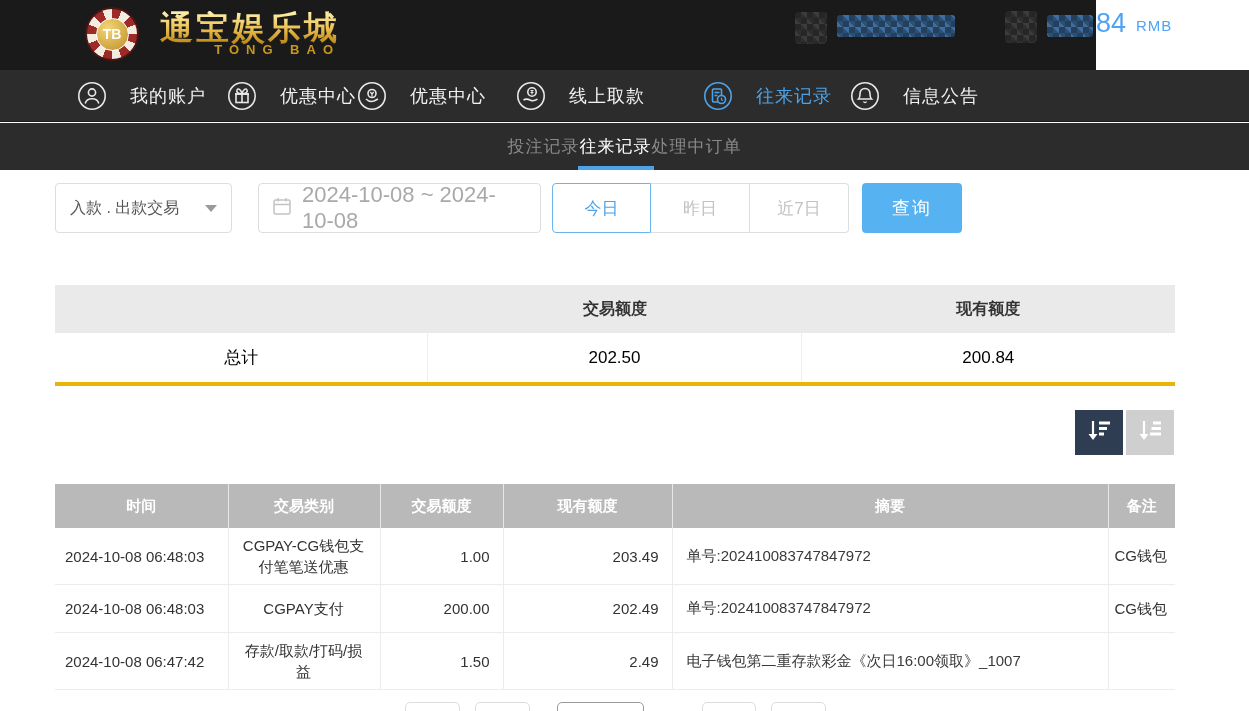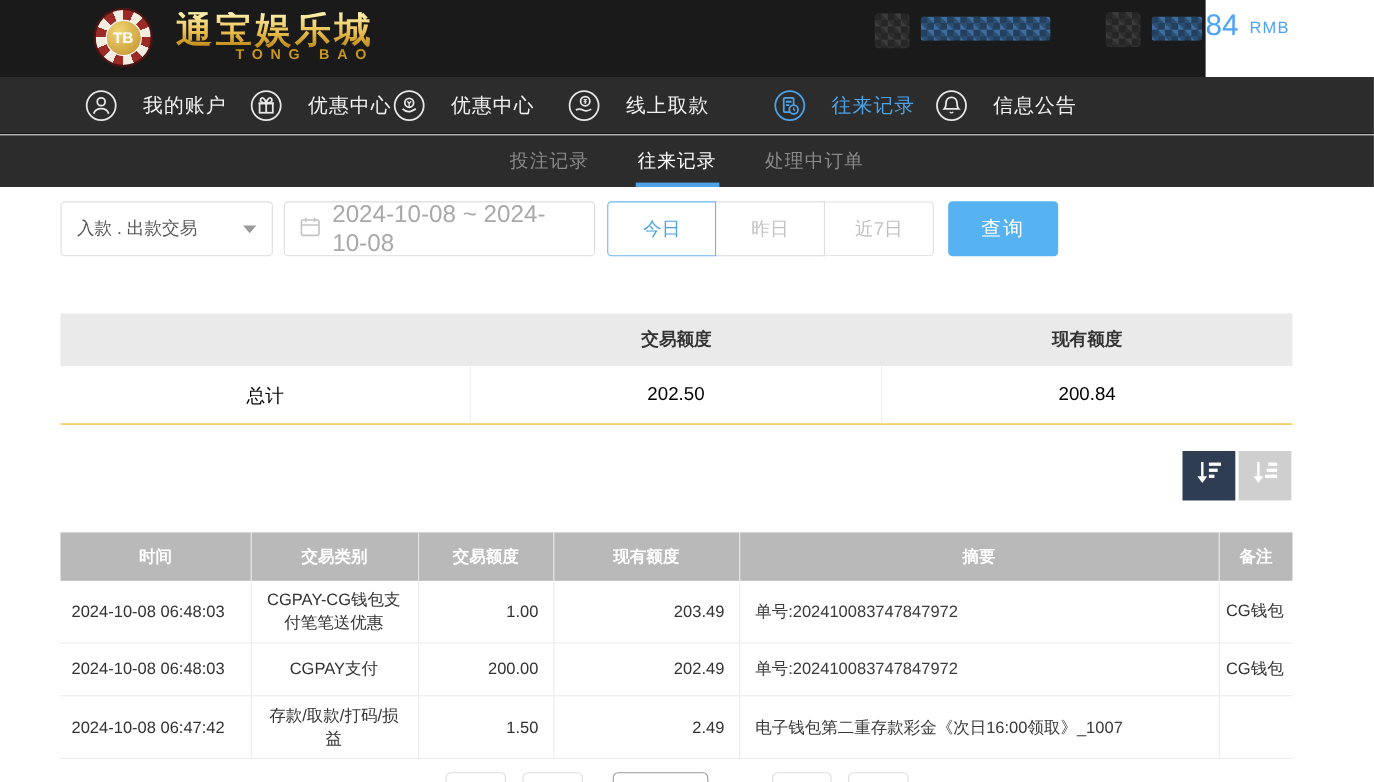--- a/index.html
+++ b/index.html
@@ -41,29 +41,29 @@
 
   
   .navbar { position:absolute; left:0; top:70px; width:1249px; height:52px; background:#2c2c2c; border-bottom:1px solid #191919; }
   .nav-item { position:absolute; top:0; height:52px; display:flex; align-items:center; gap:23px; cursor:pointer; }
   .nav-item .lbl { font-size:18px; color:#f2f2f2; letter-spacing:1px; }
   .nav-item svg { display:block; }
   .nav-item.active .lbl { color:#4da3e8; }
 
   
   .subnav { position:absolute; left:0; top:123px; width:1249px; height:47px; background:#2c2c2c;
-            display:flex; justify-content:center; align-items:center; gap:44px; }
+            display:flex; justify-content:center; align-items:center; }
   .subtab { position:relative; height:47px; display:flex; align-items:center; font-size:17px; color:#8a8a8a;
             letter-spacing:1px; cursor:pointer; }
   .subtab.active { color:#fff; }
   .subtab.active::after { content:""; position:absolute; left:-2px; right:-2px; bottom:0; height:4px; background:#4da3e8; }
 
   
   .filters { position:absolute; left:0; top:183px; width:1249px; height:50px; }
-  .select-box { position:absolute; left:55px; top:0; width:193px; height:50px; border:1px solid #ddd;
+  .select-box { position:absolute; left:55px; top:0; width:177px; height:50px; border:1px solid #ddd;
             border-radius:4px; display:flex; align-items:center; padding:0 14px; cursor:pointer; }
   .select-box .val { font-size:16px; color:#555; flex:1; }
   .caret { width:0; height:0; border-left:6px solid transparent; border-right:6px solid transparent; border-top:7px solid #9a9a9a; }
   .date-box { position:absolute; left:258px; top:0; width:283px; height:50px; border:1px solid #ddd;
             border-radius:4px; display:flex; align-items:center; gap:10px; padding:0 13px; cursor:text; }
   .date-box .val { font-size:22px; color:#a9a9a9; }
   .quick-group { position:absolute; left:552px; top:0; width:297px; height:50px; display:flex; }
   .qbtn { width:99px; height:50px; border:1px solid #ddd; border-left-width:0; background:#fff;
             font-size:17px; color:#c2c2c2; display:flex; align-items:center; justify-content:center; cursor:pointer; }
   .qbtn:first-child { border-left-width:1px; border-radius:4px 0 0 4px; }
@@ -71,21 +71,21 @@
   .qbtn.active { border:1px solid #6cb5ec; color:#4da3e8; z-index:2; }
   .query-btn { position:absolute; left:862px; top:0; width:100px; height:50px; background:#57b2f1; border:none;
             border-radius:4px; color:#fff; font-size:18px; letter-spacing:2px; display:flex; align-items:center;
             justify-content:center; cursor:pointer; }
 
   
   .summary { position:absolute; left:55px; top:285px; width:1120px; }
   .summary .hrow { display:flex; height:48px; background:#eaeaea; }
   .summary .hcell { width:373.33px; display:flex; align-items:center; justify-content:center;
             font-size:16px; color:#333; font-weight:bold; }
-  .summary .drow { display:flex; height:53px; background:#fff; border-bottom:1px solid #eab308;text-align:right; }
+  .summary .drow { display:flex; height:53px; background:#fff; border-bottom:4px solid #eab308;text-align:right; }
   .summary .dcell { width:373.33px; display:flex; align-items:center; justify-content:center;
             font-size:17px; color:#000; border-right:1px solid #eee; }
   .summary .dcell:last-child { border-right:none; }
 
   
   .sortbar { position:absolute; left:1075px; top:410px; display:flex; gap:3px; }
   .sort-btn { width:48px; height:45px; display:flex; align-items:center; justify-content:center; cursor:pointer; }
   .sort-btn.dark { background:#2f3d52; }
   .sort-btn.light { background:#cfcfcf; }
 

